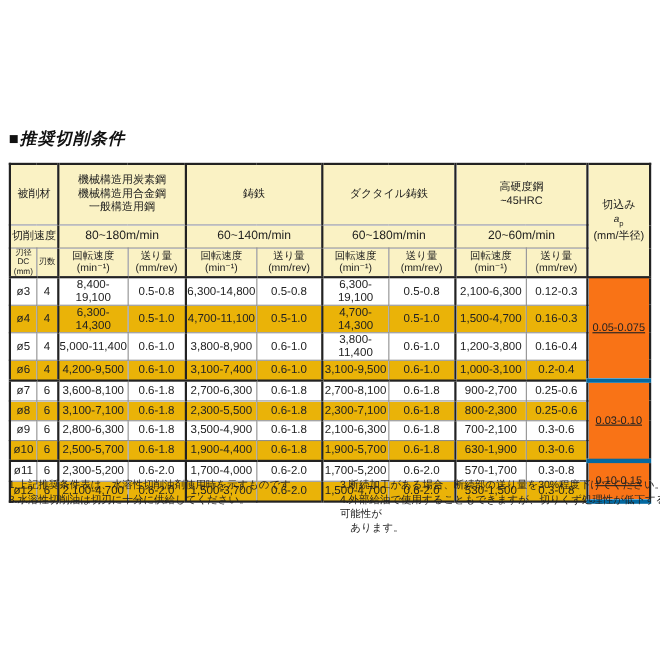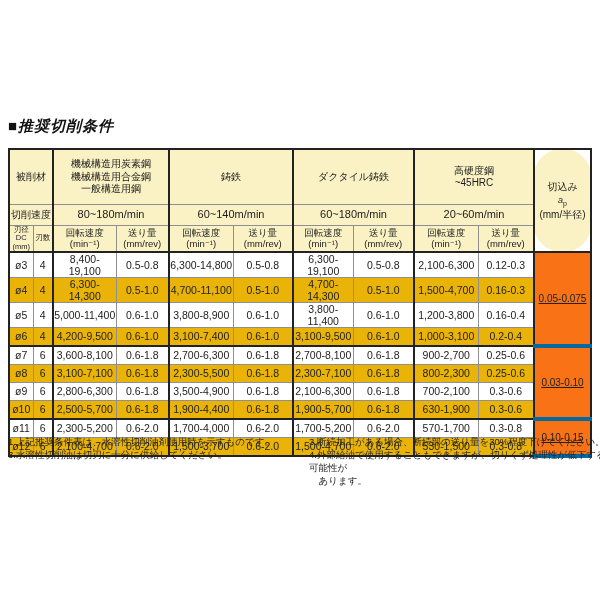--- a/index.html
+++ b/index.html
@@ -24,21 +24,21 @@
   thead th{background:#faf2c4;font-weight:normal;font-size:10px;line-height:1.25;}
   thead tr.r1 th{height:54px;}
   thead tr.r2 th{height:20px;}
   thead tr.r3 th{height:24px;}
   .ml{white-space:pre-line;}
   .speed{font-size:11px;}
   .tiny{font-size:7.5px;line-height:1.1;white-space:pre-line;}
   .sub-h{white-space:pre-line;font-size:9.5px;margin-top:36px;}
   thead tr.r3 th{border-bottom:2px solid #222;}
   .gs{border-left:2px solid #222;}
-  .ap-h{border-bottom:2px solid #222;font-size:10px;line-height:1.3;border-radius:27px;}
+  .ap-h{border-bottom:2px solid #222;font-size:10px;line-height:1.3;}
   .ap-h .sym{font-style:italic;font-size:9px;}
   .ap-h sub{font-size:7px;}
   tbody td{font-size:10.5px;height:17px;background:#ffffff;color:#222;}
   tbody tr.alt td{background:#eab308;}
   tbody tr.sep td{border-bottom:2px solid #222;}
   tbody td.ap{background:#f97316;font-size:10px;border-bottom:4px solid #0369a1;text-decoration:underline;}
   .notes{
     position:absolute;top:435px;font-size:9.5px;line-height:13px;
     white-space:pre-line;color:#222;
   }

